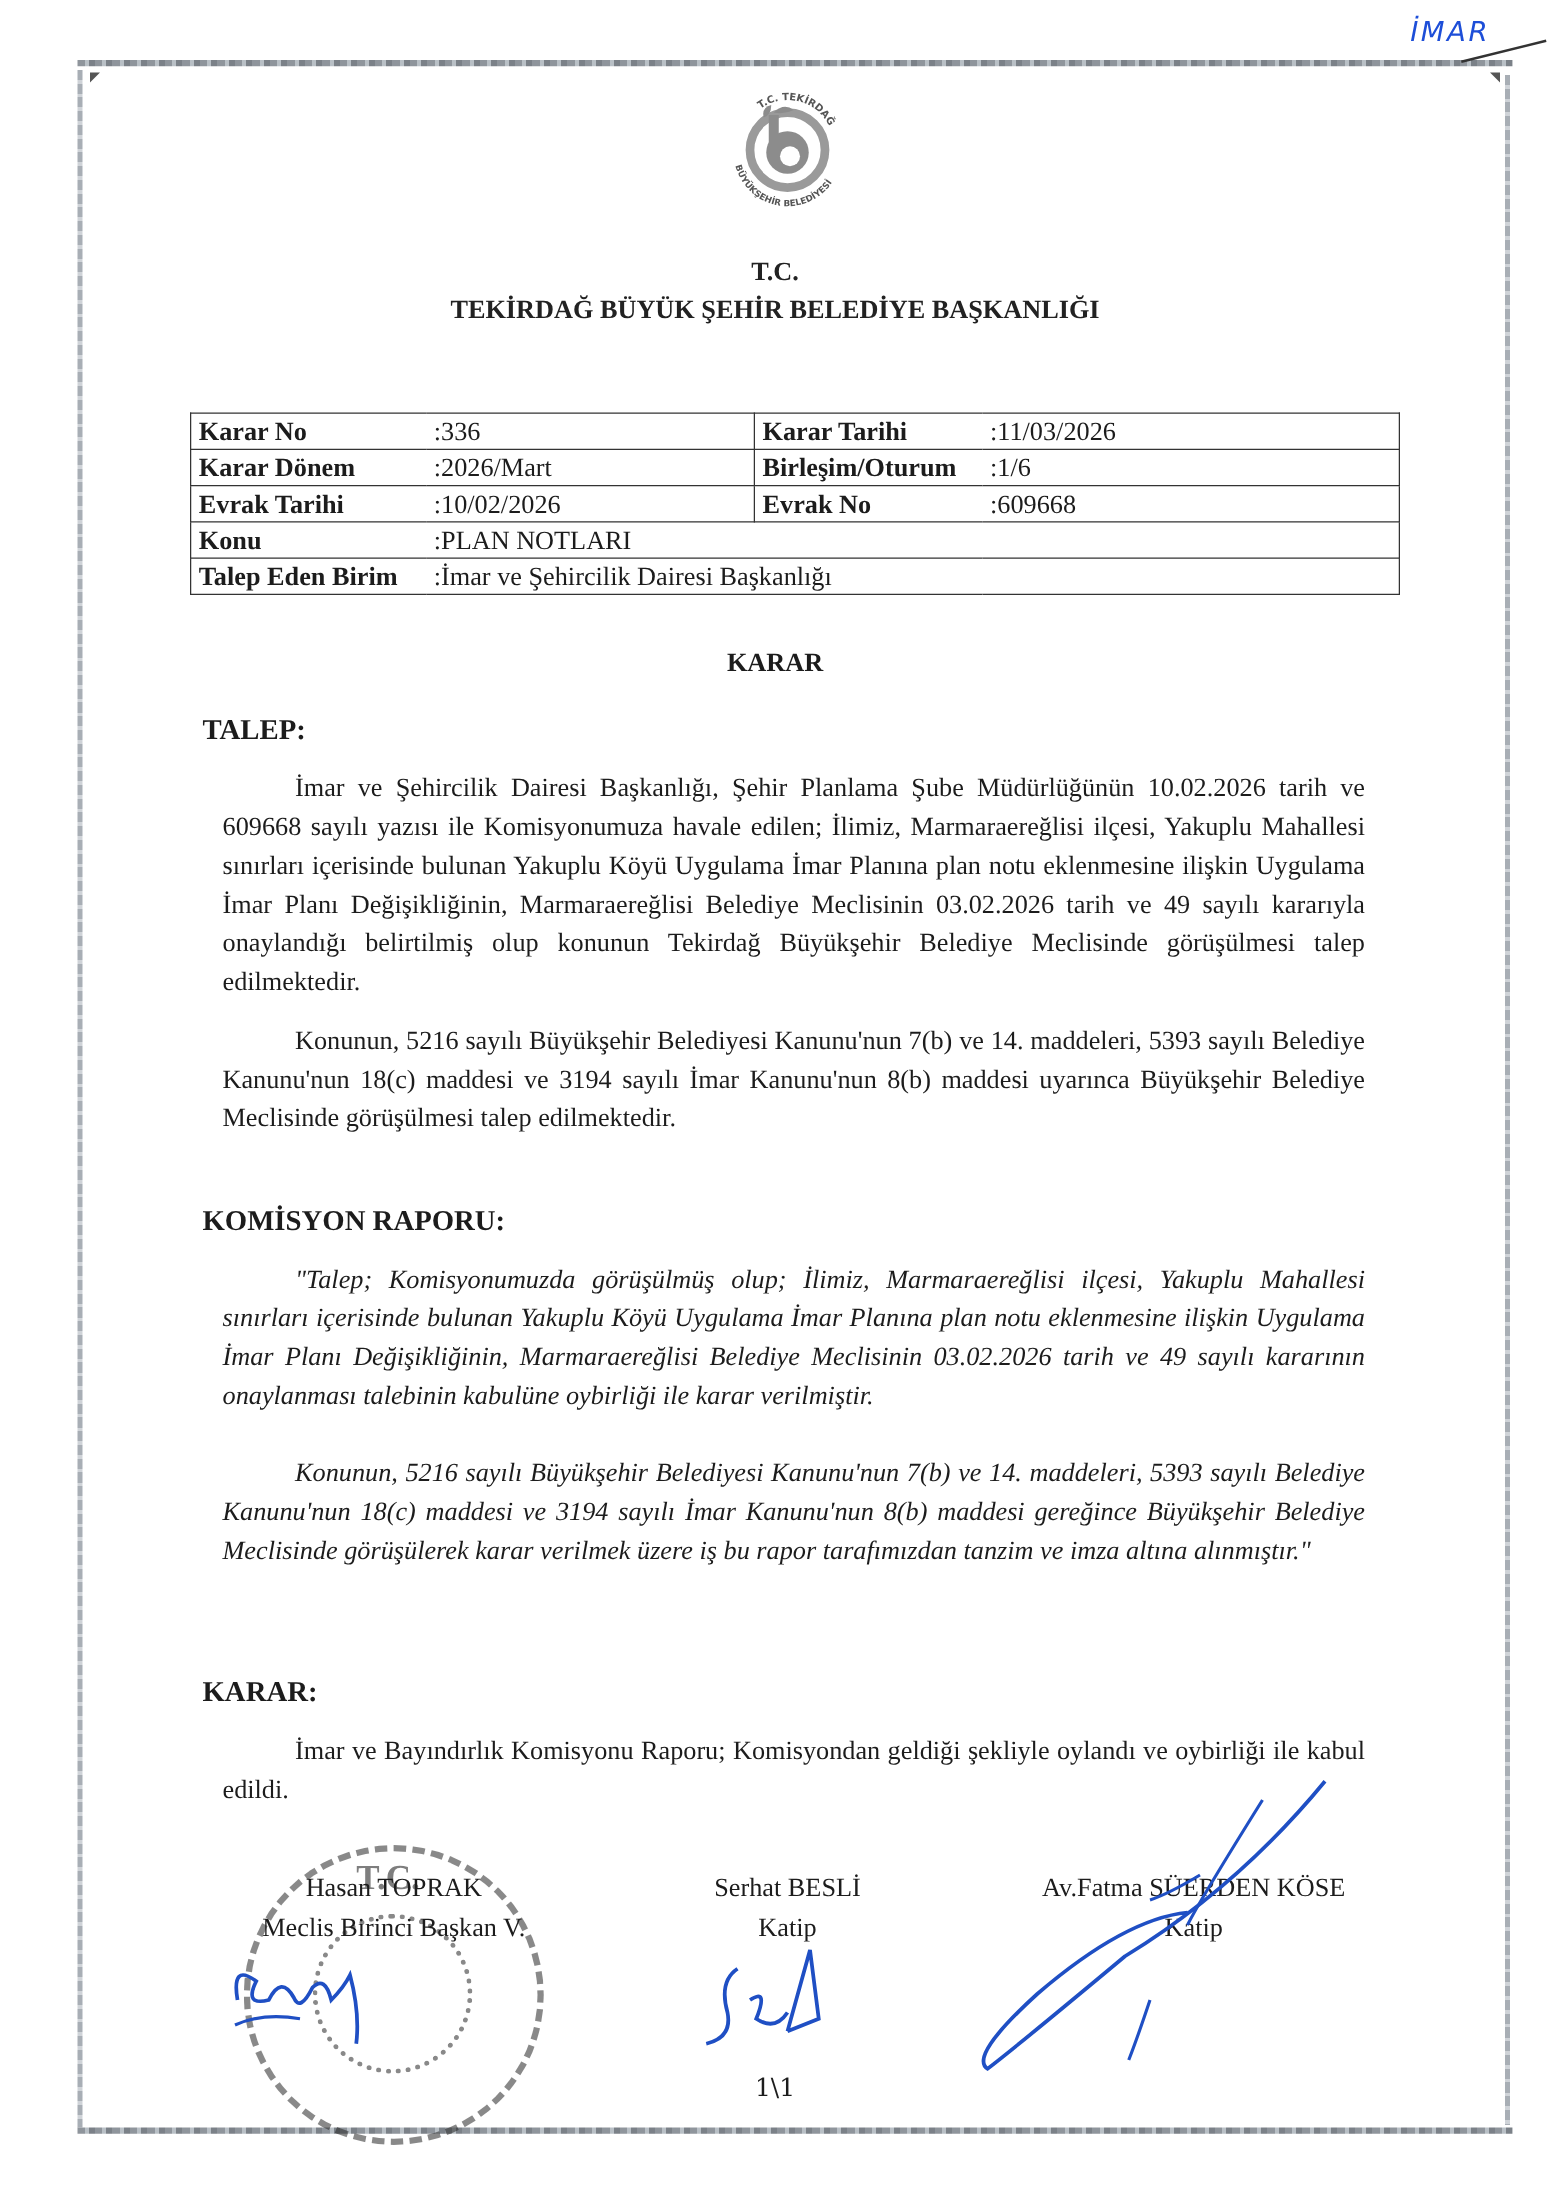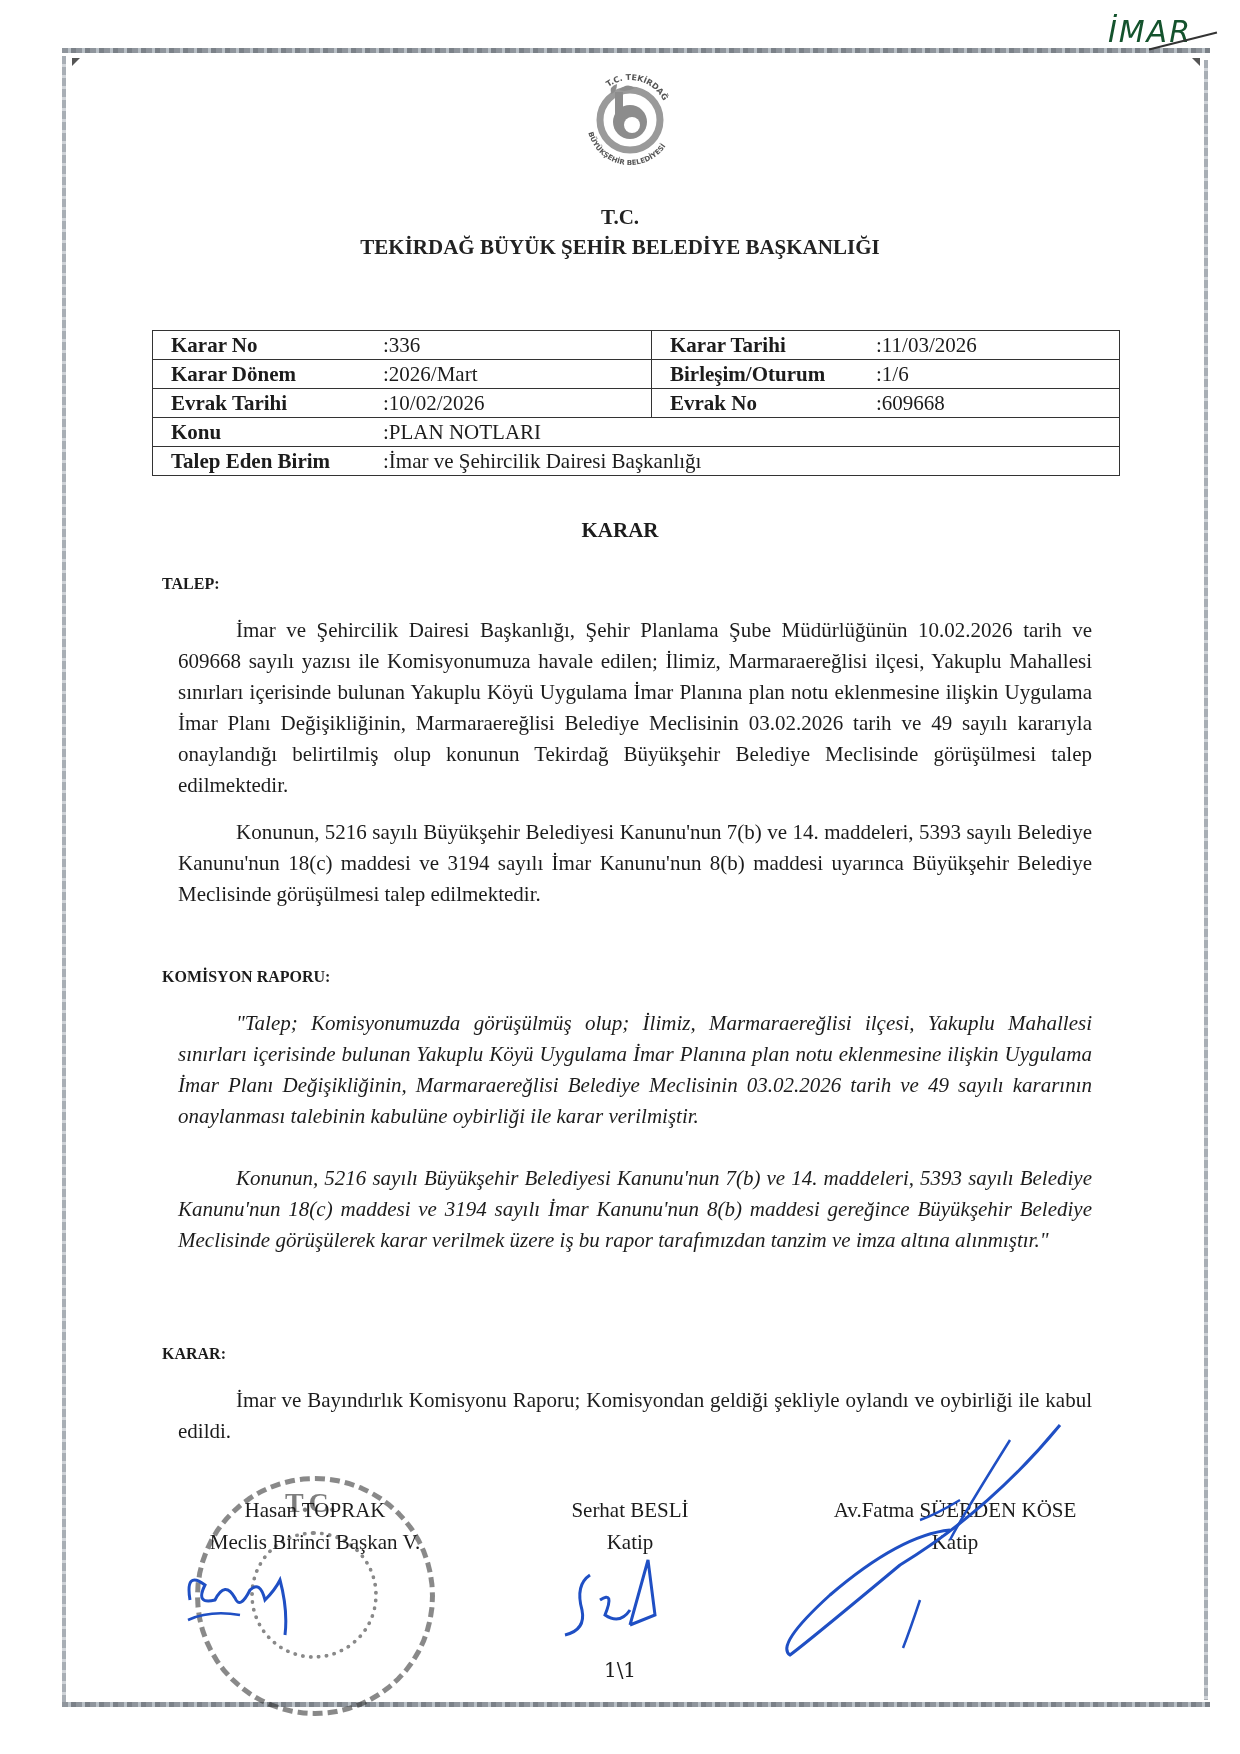--- a/index.html
+++ b/index.html
@@ -22,60 +22,60 @@
   }
   .frame-right {
     position: absolute; right: 32px; top: 60px; width: 4px; height: 1640px;
     background: repeating-linear-gradient(180deg,#a8aeb5 0 8px,#cfd3d8 8px 11px);
   }
   .corner-mark { position: absolute; width: 0; height: 0; }
   .corner-tl { left: 72px; top: 58px; border-top: 8px solid #555; border-right: 8px solid transparent; }
   .corner-tr { right: 40px; top: 58px; border-top: 8px solid #555; border-left: 8px solid transparent; }
   .handwritten-tag {
     position: absolute; right: 48px; top: 14px;
-    font-family: "DejaVu Sans", sans-serif; font-style: italic; font-size: 30px;
-    color: #14532d; letter-spacing: 2px;
+    font-family: "DejaVu Sans", sans-serif; font-style: italic; font-size: 22px;
+    color: #1d4ed8; letter-spacing: 2px;
   }
   .handwritten-tag:after {
     content: ""; position: absolute; left: 40px; top: 26px; width: 70px; height: 2px;
     background: #333; transform: rotate(-14deg);
   }
 
   
   .logo { position: absolute; left: 575px; top: 62px; width: 110px; height: 110px; }
 
   
   .header { position: absolute; left: 0; right: 0; top: 202px; text-align: center; }
   .header div { font-weight: bold; font-size: 21px; line-height: 30px; color: #222; }
 
   
   table.info {
     position: absolute; left: 152px; top: 330px; width: 968px;
     border-collapse: collapse; font-size: 21px;
   }
   table.info td {
-    border: 1.5px solid #333; height: 28px; padding: 0 18px; line-height: 28px;
+    border: 1.5px solid #333; height: 28px; padding: 0 6px; line-height: 28px;
     white-space: nowrap;
   }
   table.info td.lbl { font-weight: bold; width: 176px; border-right: none; }
   table.info td.val { width: 250px; border-left: none; }
   table.info td.lbl2 { font-weight: bold; width: 170px; border-right: none; }
   table.info td.val2 { border-left: none; }
   table.info td.wide { border-left: none; }
 
   
   .karar-title {
     position: absolute; left: 0; right: 0; top: 518px; text-align: center;
     font-weight: bold; font-size: 21px;
   }
   .content {
     position: absolute; left: 162px; width: 946px; font-size: 21px; line-height: 31px;
     text-align: justify;
   }
-  .section-head { font-weight: bold; font-size: 16px; }
+  .section-head { font-weight: bold; font-size: 23px; }
   .para { text-indent: 58px; margin: 16px; }
   .italic { font-style: italic; }
 
   
   .sig-block { position: absolute; text-align: center; font-size: 21px; line-height: 32px; }
   .stamp {
     position: absolute; left: 195px; top: 1476px; width: 230px; height: 230px;
     border-radius: 50%; border: 5px dashed rgba(40,40,40,0.55);
   }
   .stamp-inner {

